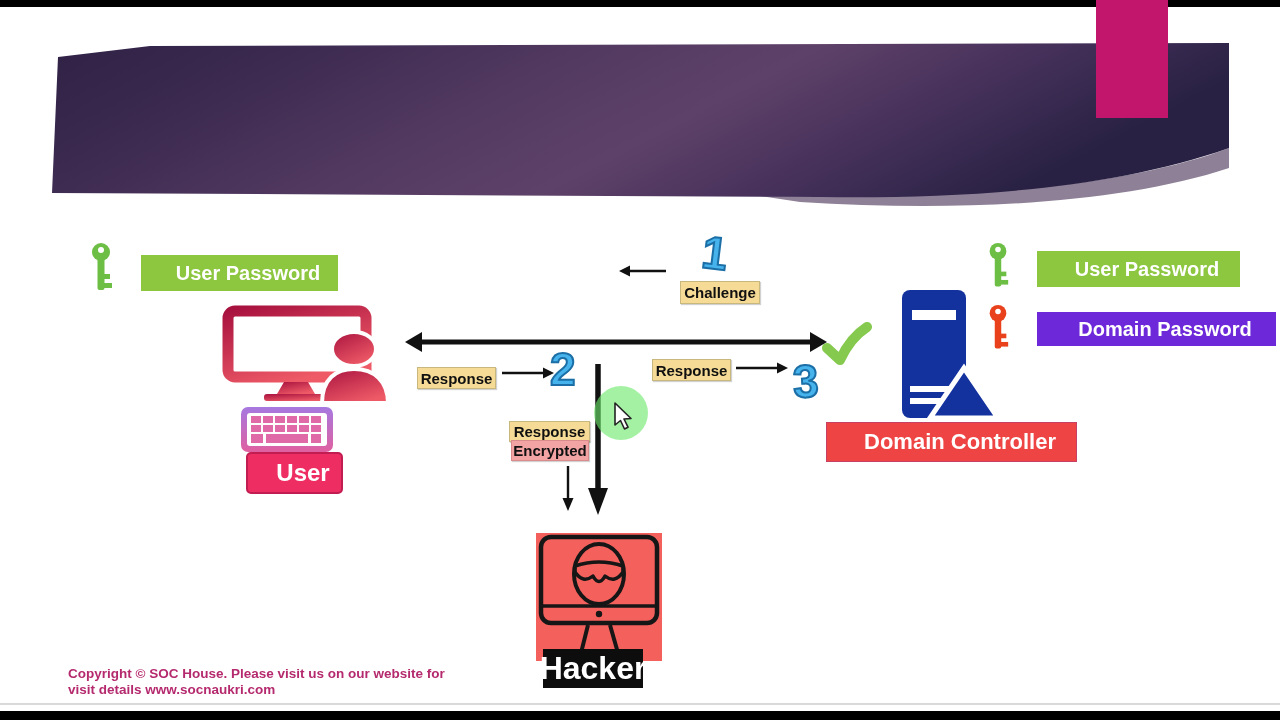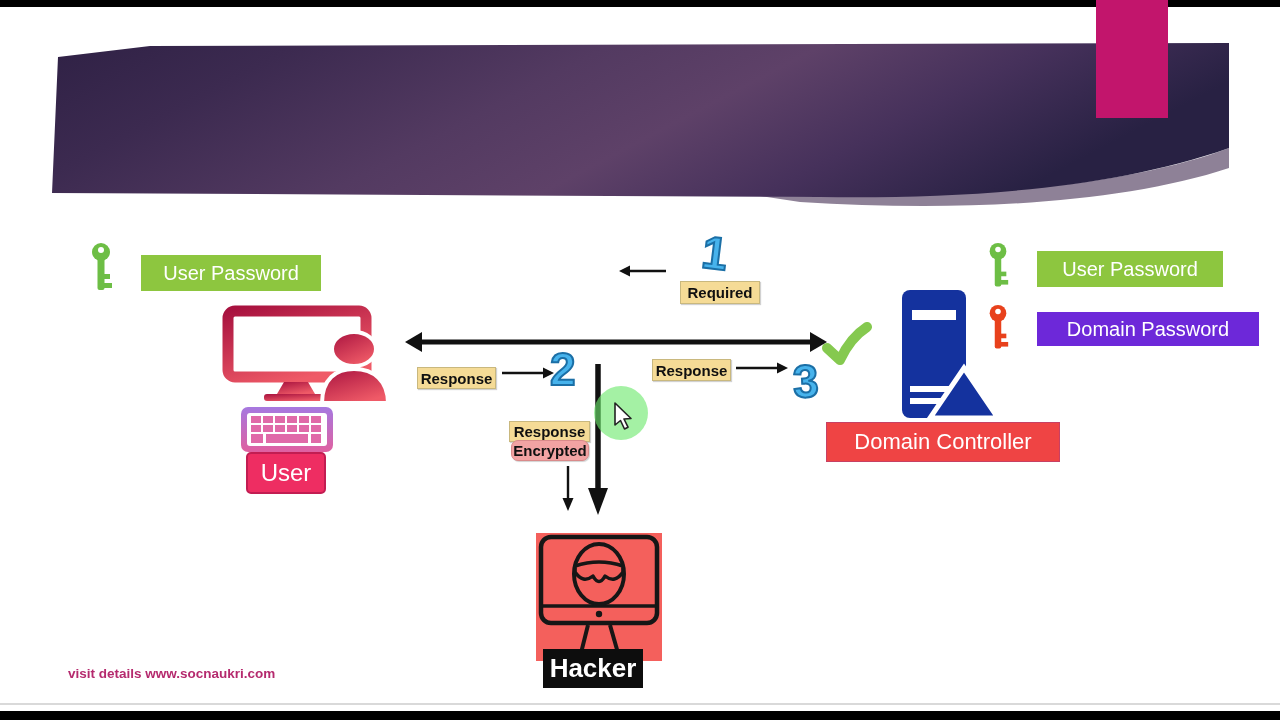--- a/index.html
+++ b/index.html
@@ -13,32 +13,32 @@
   #bottom-hairline{left:0;top:703px;width:1280px;height:2px;background:#d9d9d9;z-index:3;}
   #bottom-bar{left:0;top:711px;width:1280px;height:9px;background:#000;z-index:3;}
   #accent-rect{left:1096px;top:0;width:72px;height:118px;background:#c2156c;z-index:4;}
   
   #band-svg{left:0;top:0;width:1280px;height:230px;z-index:2;}
   #page-title{
     left:128px;top:112px;width:760px;height:56px;z-index:5;
     color:#f0eafa;font-size:40px;font-weight:bold;letter-spacing:0.5px;
   }
   
-  .badge{color:#fff;font-weight:normal;display:flex;align-items:center;justify-content:center;z-index:6;}
+  .badge{color:#fff;font-weight:bold;display:flex;align-items:center;justify-content:center;z-index:6;padding-left:17px;}
   .badge-green{background:#8dc63f;}
   .badge-user{background:#ee2d62;border:2px solid #c21d52;border-radius:5px;}
   .badge-magenta{background:#6d28d9;}
   .badge-rose{background:#ef4444;border:1px solid #c84063;}
   
   .tag{
     display:flex;align-items:center;justify-content:center;z-index:6;
     background:#f5db96;border:1px solid #c9b87e;color:#101010;
     font-weight:bold;font-size:15px;box-shadow:1px 1px 1px rgba(0,0,0,0.18);
   }
-  .tag-salmon{background:#f2a3a3;border-color:#d98a8a;border-radius:7px;}
+  .tag-salmon{background:#f2a3a3;border-color:#d98a8a;}
   
   .step-num{
     z-index:6;color:#47b3ec;font-size:46px;font-weight:bold;line-height:1;
     -webkit-text-stroke:2px #1b6fa6;
     text-shadow:0 0 1px #1b6fa6;
   }
   .svg-icon{z-index:5;}
   #cursor-highlight{
     left:594px;top:386px;width:54px;height:54px;border-radius:50%;
     background:rgba(108,232,108,0.62);z-index:8;
@@ -151,21 +151,21 @@
   <svg class="abs svg-icon" style="left:822px;top:322px" width="50" height="44" viewBox="0 0 50 44">
     <path d="M5,26 L18,38 Q28,16 45,5" fill="none" stroke="#85c94f" stroke-width="10" stroke-linecap="round" stroke-linejoin="round"></path>
   </svg>
   <div class="abs badge badge-rose" style="left:826px;top:422px;width:232px;height:38px;font-size:22px">Domain Controller</div>
 
   <div class="abs step-num" style="left:702px;top:230px;transform:rotate(7deg)">1</div>
   <svg class="abs arrow-svg" style="left:618px;top:262px" width="52" height="18" viewBox="0 0 52 18">
     <line x1="48" y1="9" x2="11" y2="9" stroke="#111" stroke-width="2.4"></line>
     <polygon points="12,3.5 12,14.5 1,9" fill="#111"></polygon>
   </svg>
-  <div class="abs tag" style="left:680px;top:281px;width:78px;height:21px">Required</div>
+  <div class="abs tag" style="left:680px;top:281px;width:78px;height:21px">Challenge</div>
 
   <svg class="abs arrow-svg" style="left:403px;top:328px" width="426" height="28" viewBox="0 0 426 28">
     <line x1="16" y1="14" x2="410" y2="14" stroke="#111" stroke-width="5"></line>
     <polygon points="19,4 19,24 2,14" fill="#111"></polygon>
     <polygon points="407,4 407,24 424,14" fill="#111"></polygon>
   </svg>
 
   <div class="abs tag" style="left:417px;top:367px;width:77px;height:20px">Response</div>
   <svg class="abs arrow-svg" style="left:500px;top:365px" width="56" height="16" viewBox="0 0 56 16">
     <line x1="2" y1="8" x2="44" y2="8" stroke="#111" stroke-width="2.4"></line>
@@ -197,26 +197,27 @@
   <svg class="abs svg-icon" style="left:536px;top:533px;z-index:6" width="126" height="128" viewBox="0 0 126 128">
     <rect x="5" y="4" width="116" height="86" rx="10" fill="none" stroke="#161616" stroke-width="4.5"></rect>
     <line x1="5" y1="73" x2="121" y2="73" stroke="#161616" stroke-width="3.5"></line>
     <circle cx="63" cy="81" r="3.2" fill="#161616"></circle>
     <ellipse cx="63" cy="41" rx="25" ry="30" fill="none" stroke="#161616" stroke-width="4"></ellipse>
     <path d="M39,33 Q63,25 87,33 L87,39 Q79,51 69,43 Q63,54 57,43 Q47,51 39,39 Z" fill="none" stroke="#161616" stroke-width="3.5" stroke-linejoin="round"></path>
     <line x1="52" y1="92" x2="45" y2="120" stroke="#161616" stroke-width="4"></line>
     <line x1="74" y1="92" x2="82" y2="120" stroke="#161616" stroke-width="4"></line>
   </svg>
   <div class="abs" style="left:543px;top:649px;width:100px;height:39px;background:#0d0d0d;z-index:7;
-       display:flex;align-items:center;justify-content:center;color:#fff;font-weight:bold;font-size:26px">Hacker</div>
+       display:flex;align-items:center;justify-content:center;color:#fff;font-weight:bold;font-size:32px">Hacker</div>
 
   <div id="cursor-highlight" class="abs"></div>
   <svg class="abs" style="left:612px;top:402px;z-index:9" width="24" height="30" viewBox="0 0 24 30">
     <path d="M3,1 L3,23 L8.5,18.5 L12.5,27 L16,25.2 L12,17 L19,16.5 Z" fill="#ffffff" stroke="#222" stroke-width="1.6" stroke-linejoin="round"></path>
   </svg>
 
   <div id="footer-copyright" class="abs">
+    <div>Copyright © SOC House. Please visit us on our website for</div>
     <div>visit details www.socnaukri.com</div>
   </div>
   <div id="bottom-hairline" class="abs"></div>
   <div id="bottom-bar" class="abs"></div>
 
 </div>
 
 </body></html>

